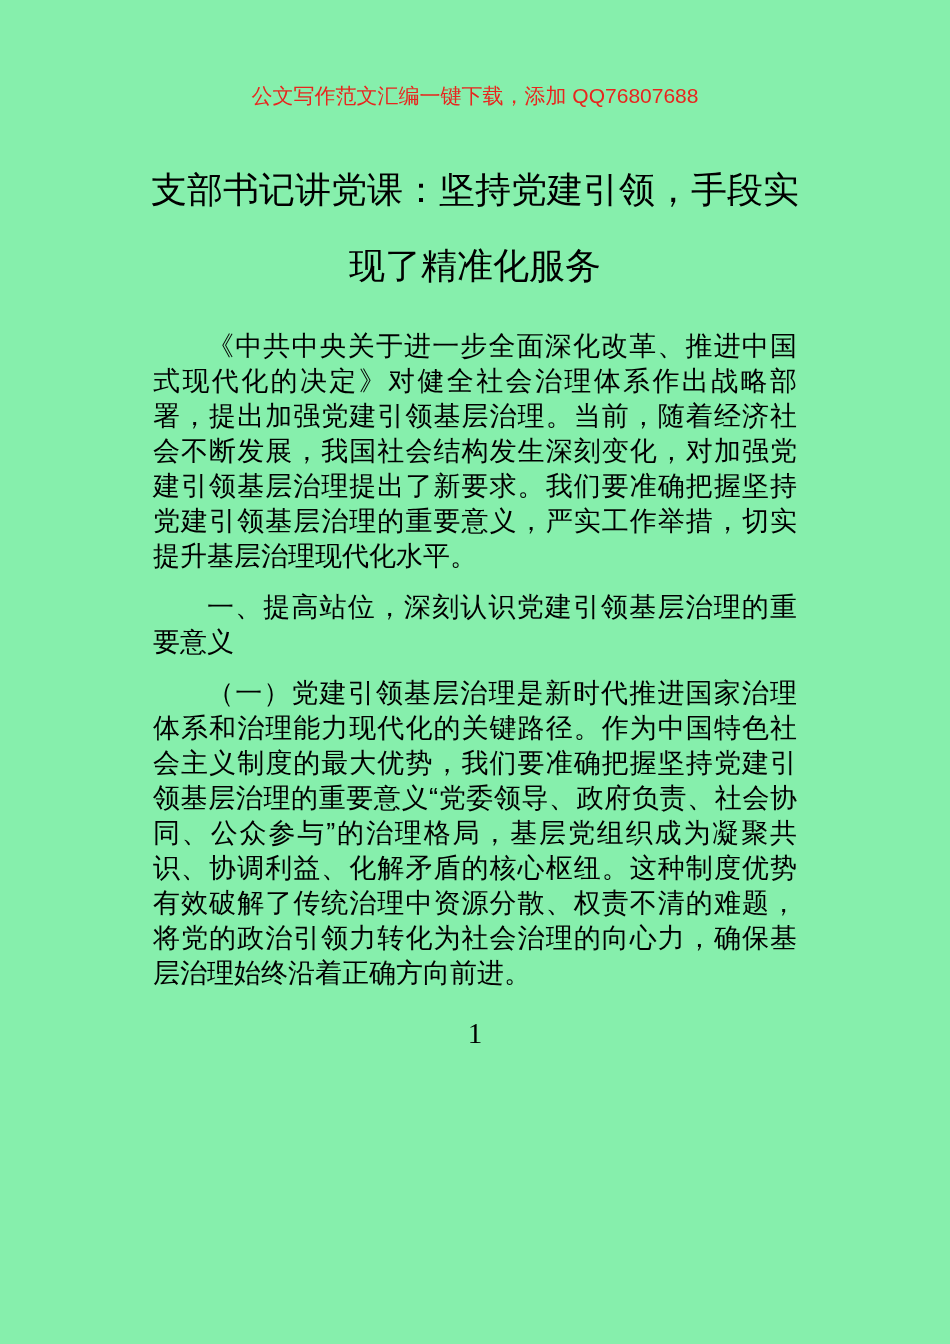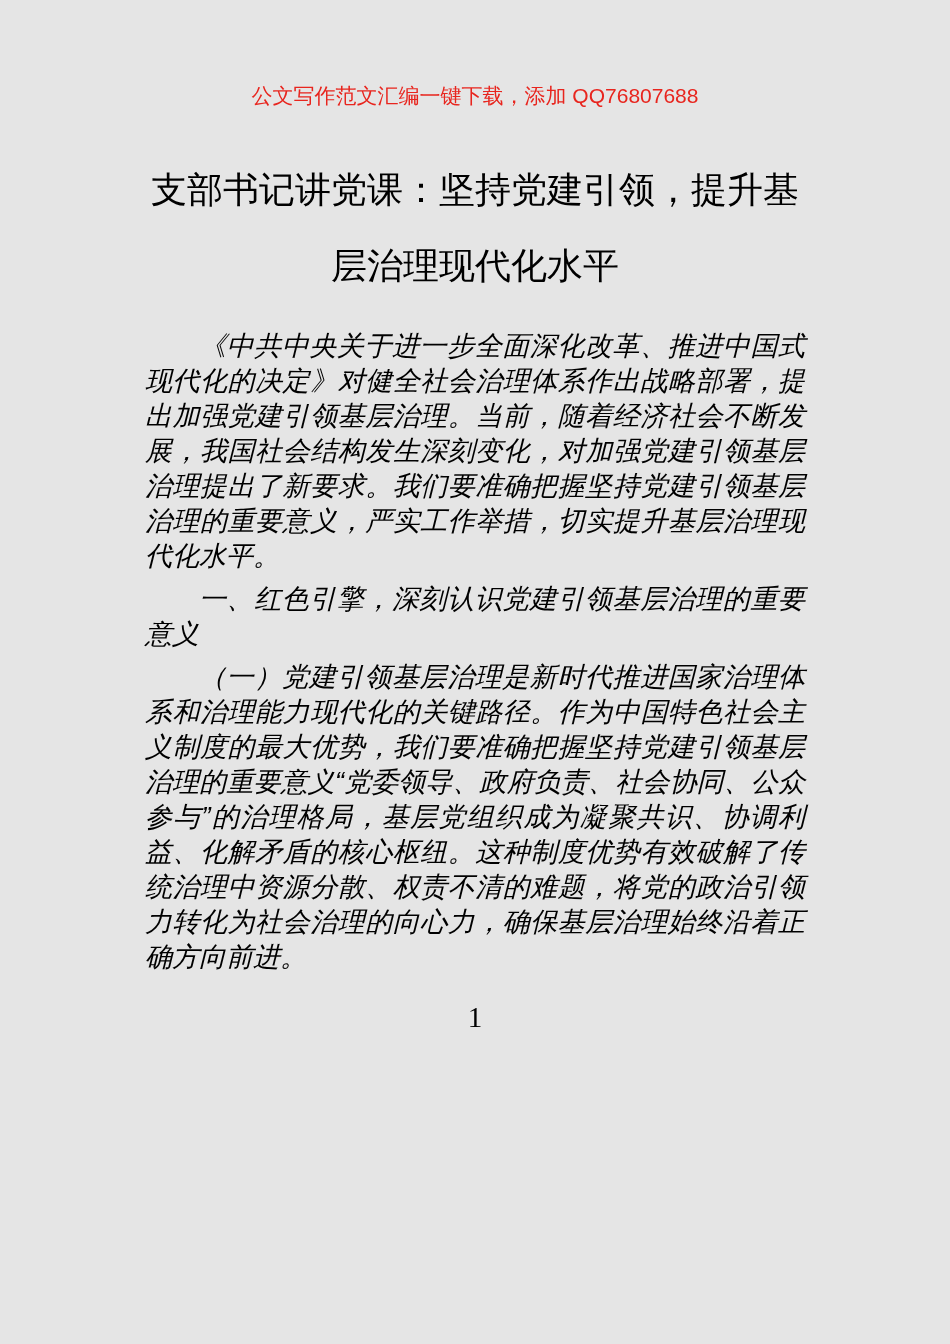--- a/index.html
+++ b/index.html
@@ -4,21 +4,21 @@
 <style>
   html, body {
     margin: 0;
     padding: 0;
     background: #ffffff;
   }
   .page {
     position: relative;
     width: 950px;
     height: 1344px;
-    background: #e5e5e5;
+    background: #86efac;
     color: #000000;
     font-family: "Liberation Sans", sans-serif;
     overflow: hidden;
   }
   .notice {
     padding-top: 84px;
     text-align: center;
     font-size: 21px;
     line-height: 23px;
     color: #e8251e;
@@ -33,42 +33,41 @@
   }
   .content {
     margin: 25px 137px 0 137px;
     width: 676px;
     font-size: 27px;
     line-height: 35px;
     text-align: justify;
     color: #000000;
   }
   .content p {
-    margin: 8px;
+    margin: 16px;
     padding: 0;
     text-indent: 2em;
-    font-style: italic;
   }
   .page-number {
     margin-top: 25px;
     text-align: center;
     font-size: 29px;
     line-height: 34px;
     color: #000000;
     font-family: "Liberation Serif", serif;
   }
 </style>
 </head>
 <body>
 
 <div class="page">
   <div class="notice">公文写作范文汇编一键下载，添加 QQ76807688</div>
 
-  <h1 class="title">支部书记讲党课：坚持党建引领，提升基层治理现代化水平</h1>
+  <h1 class="title">支部书记讲党课：坚持党建引领，手段实现了精准化服务</h1>
 
   <div class="content">
     <p>《中共中央关于进一步全面深化改革、推进中国式现代化的决定》对健全社会治理体系作出战略部署，提出加强党建引领基层治理。当前，随着经济社会不断发展，我国社会结构发生深刻变化，对加强党建引领基层治理提出了新要求。我们要准确把握坚持党建引领基层治理的重要意义，严实工作举措，切实提升基层治理现代化水平。</p>
-    <p>一、红色引擎，深刻认识党建引领基层治理的重要意义</p>
+    <p>一、提高站位，深刻认识党建引领基层治理的重要意义</p>
     <p>（一）党建引领基层治理是新时代推进国家治理体系和治理能力现代化的关键路径。作为中国特色社会主义制度的最大优势，我们要准确把握坚持党建引领基层治理的重要意义“党委领导、政府负责、社会协同、公众参与”的治理格局，基层党组织成为凝聚共识、协调利益、化解矛盾的核心枢纽。这种制度优势有效破解了传统治理中资源分散、权责不清的难题，将党的政治引领力转化为社会治理的向心力，确保基层治理始终沿着正确方向前进。</p>
   </div>
 
   <div class="page-number">1</div>
 </div>
 
 </body></html>

